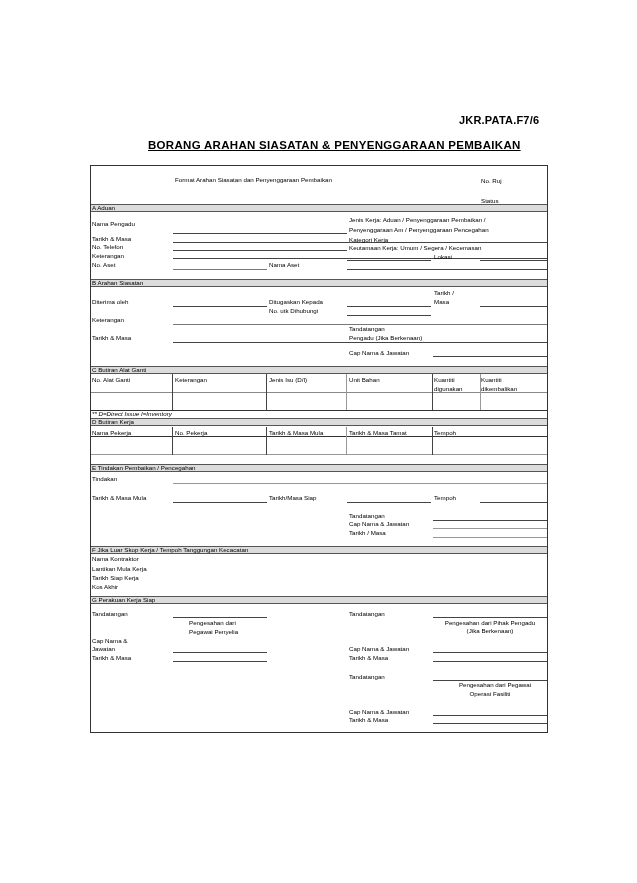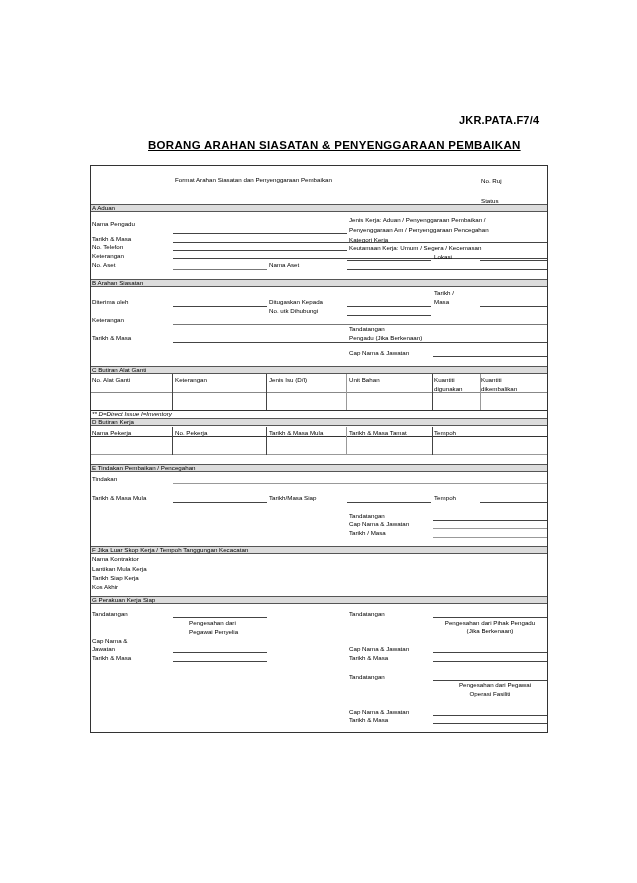--- a/index.html
+++ b/index.html
@@ -15,21 +15,21 @@
   .secul { position:absolute; height:1px; background:#555; }
   .ln { position:absolute; height:0; border-top:1px solid #444; }
   .hline { position:absolute; left:91px; width:456px; height:0; border-top:1px solid #333; }
   .vline { position:absolute; width:0; border-left:1px solid #444; }
   .vlinel { position:absolute; width:0; border-left:1px solid #999; }
   .ctr { text-align:center; }
 </style>
 </head>
 <body>
 
-<div class="abs code" style="left:459px;top:114px;">JKR.PATA.F7/4</div>
+<div class="abs code" style="left:459px;top:114px;">JKR.PATA.F7/6</div>
 <div class="abs title" style="left:148px;top:139px;">BORANG ARAHAN SIASATAN &amp; PENYENGGARAAN PEMBAIKAN</div>
 
 <div class="abs frame"></div>
 
 <div class="abs t" style="left:175px;top:176px;">Format Arahan Siasatan dan Penyenggaraan Pembaikan</div>
 <div class="abs t" style="left:481px;top:177px;">No. Ruj</div>
 <div class="abs t" style="left:481px;top:197px;">Status</div>
 
 <div class="abs sec" style="top:204px;">
   <span>A   Aduan</span>

